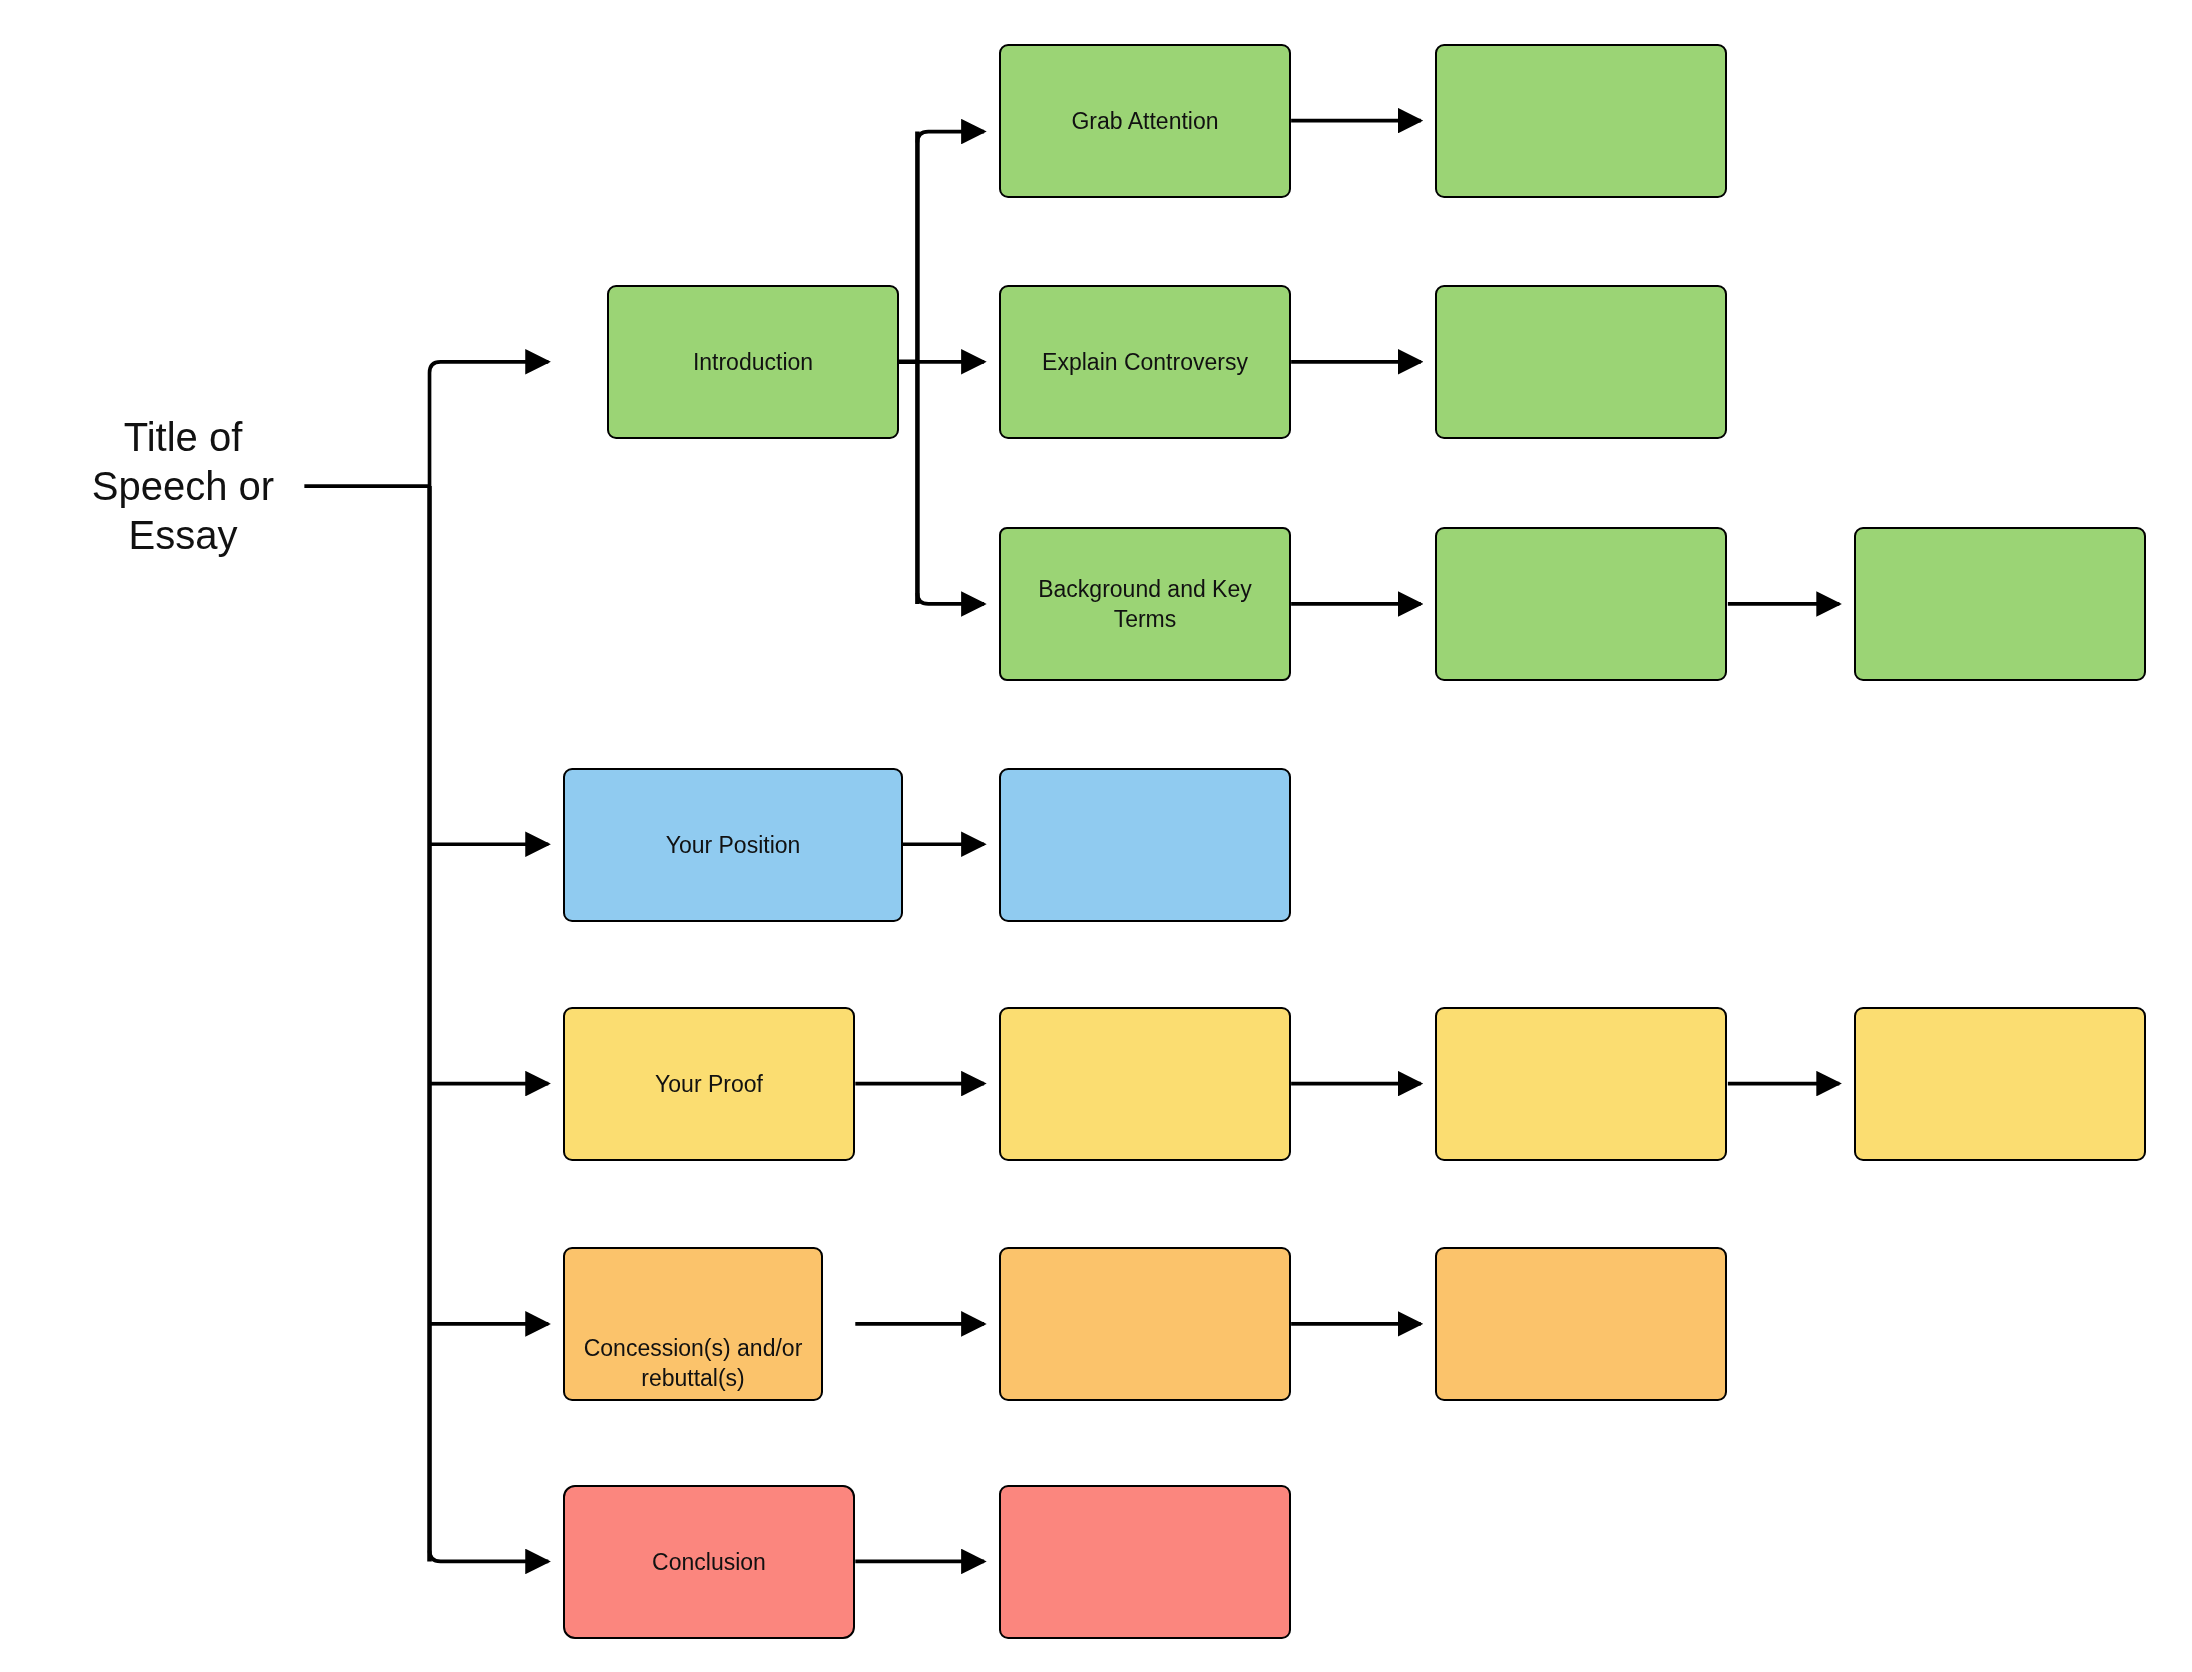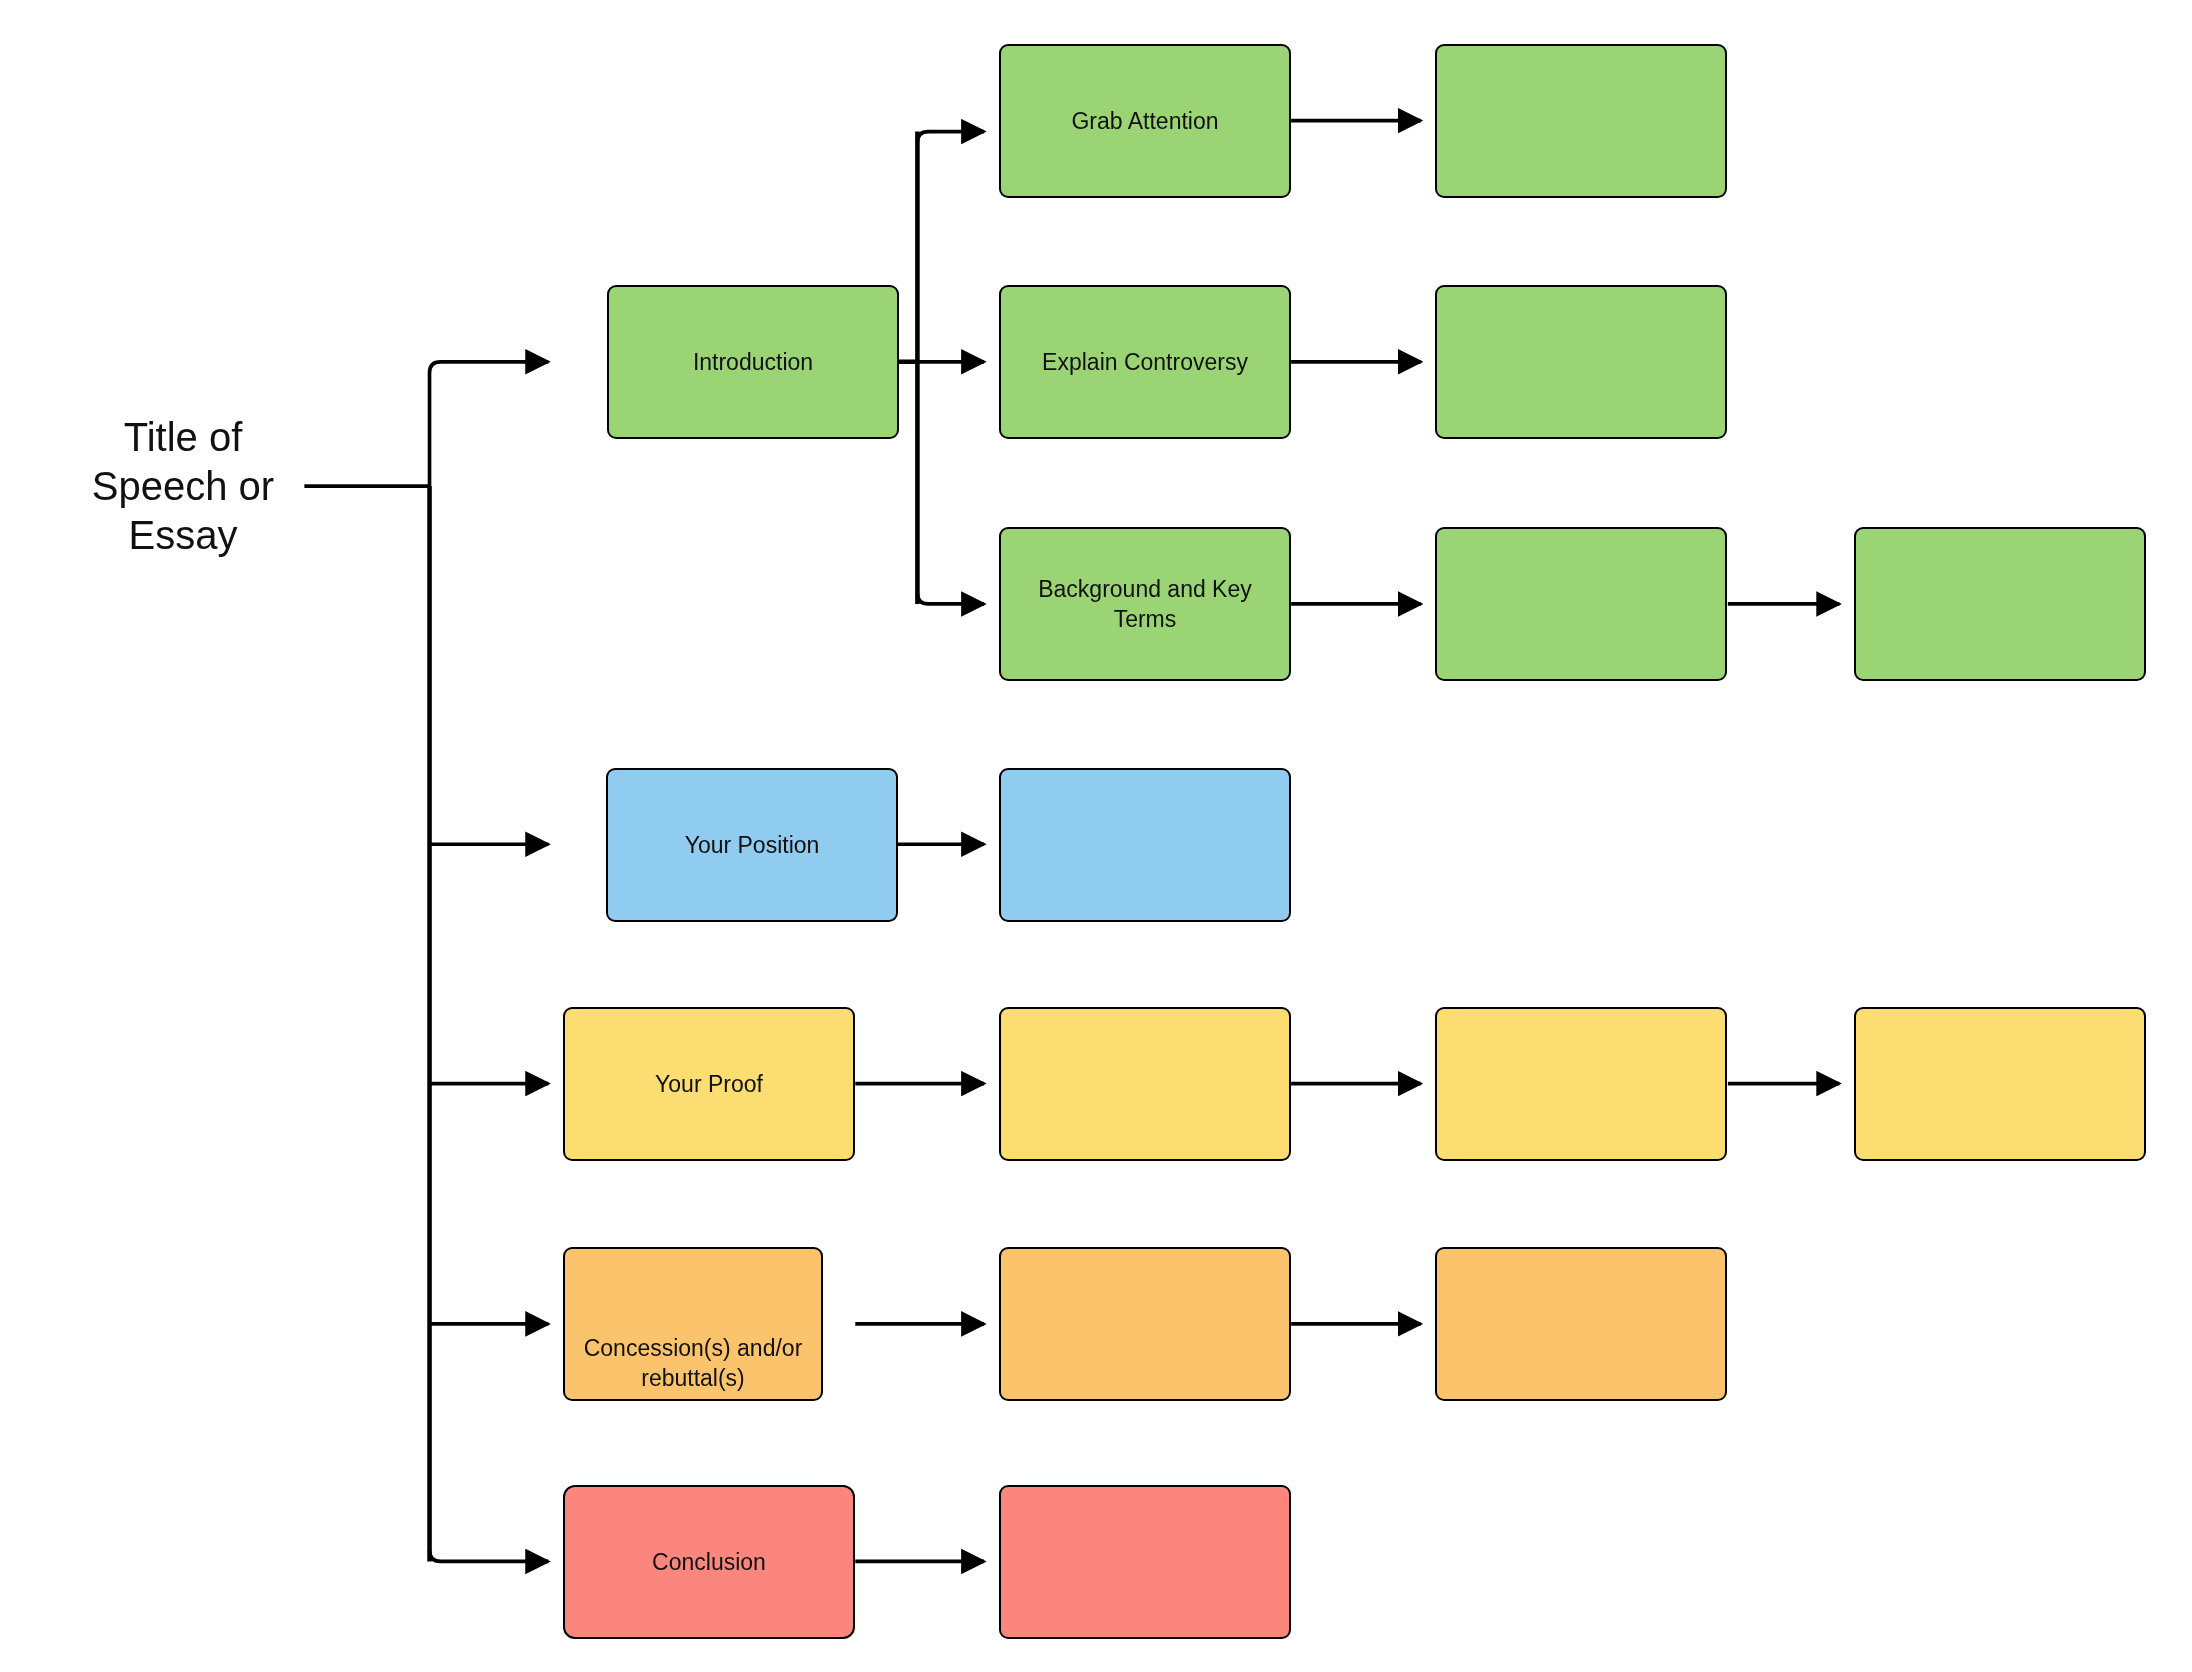--- a/index.html
+++ b/index.html
@@ -121,31 +121,31 @@
       </div>
       <div class="node" style="left: 1435px; top: 44px; width: 292px; height: 154px; background: rgb(155, 212, 117); border-color: rgb(0, 0, 0);">
         <span class="lbl"></span>
       </div>
       <div class="node" style="left: 999px; top: 285px; width: 292px; height: 154px; background: rgb(155, 212, 117); border-color: rgb(0, 0, 0);">
         <span class="lbl">Explain Controversy</span>
       </div>
       <div class="node" style="left: 1435px; top: 285px; width: 292px; height: 154px; background: rgb(155, 212, 117); border-color: rgb(0, 0, 0);">
         <span class="lbl"></span>
       </div>
-      <div class="node" style="left: 999px; top: 527px; width: 292px; height: 154px; background: rgb(155, 212, 117); border-color: rgb(0, 0, 0);">
+      <div class="node" style="left: 999px; top: 527px; width: 292px; height: 154px; background: rgb(155, 212, 117); border-color: rgb(0, 0, 0); border-radius: 8px;">
         <span class="lbl">Background and Key
 Terms</span>
       </div>
       <div class="node" style="left: 1435px; top: 527px; width: 292px; height: 154px; background: rgb(155, 212, 117); border-color: rgb(0, 0, 0);">
         <span class="lbl"></span>
       </div>
       <div class="node" style="left: 1854px; top: 527px; width: 292px; height: 154px; background: rgb(155, 212, 117); border-color: rgb(0, 0, 0);">
         <span class="lbl"></span>
       </div>
-      <div class="node" style="left: 563px; top: 768px; width: 292px; height: 154px; background: rgb(144, 203, 240); border-color: rgb(0, 0, 0); margin-left: 43px;">
+      <div class="node" style="left: 563px; top: 768px; width: 340px; height: 154px; background: rgb(144, 203, 240); border-color: rgb(0, 0, 0);">
         <span class="lbl">Your Position</span>
       </div>
       <div class="node" style="left: 999px; top: 768px; width: 292px; height: 154px; background: rgb(144, 203, 240); border-color: rgb(0, 0, 0);">
         <span class="lbl"></span>
       </div>
       <div class="node" style="left: 563px; top: 1007px; width: 292px; height: 154px; background: rgb(251, 221, 113); border-color: rgb(0, 0, 0);">
         <span class="lbl">Your Proof</span>
       </div>
       <div class="node" style="left: 999px; top: 1007px; width: 292px; height: 154px; background: rgb(251, 221, 113); border-color: rgb(0, 0, 0);">
         <span class="lbl"></span>

